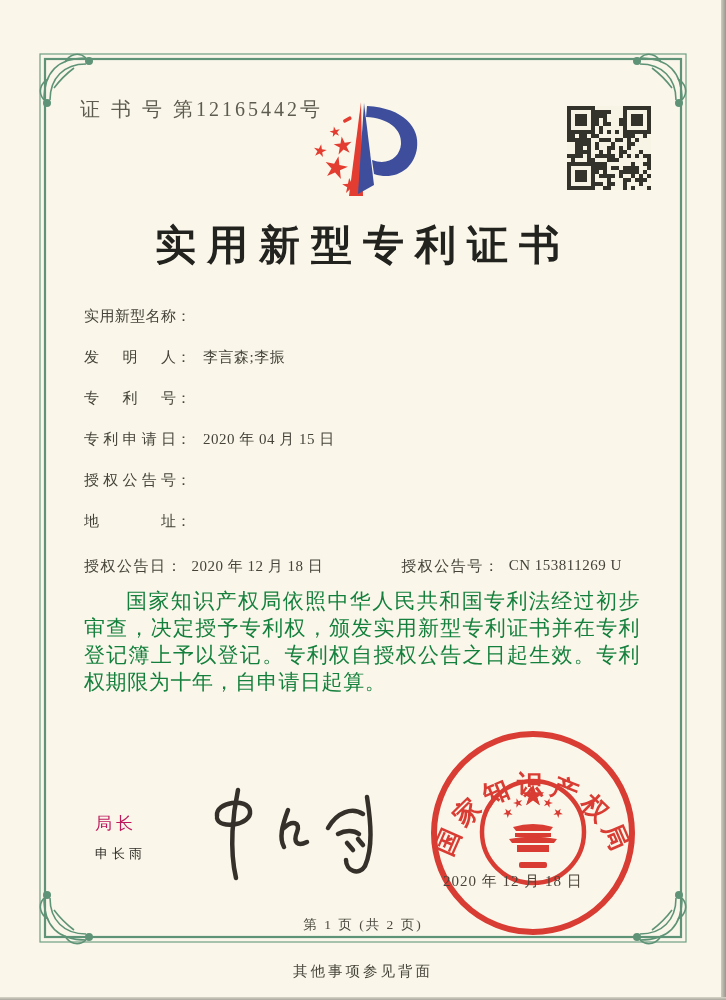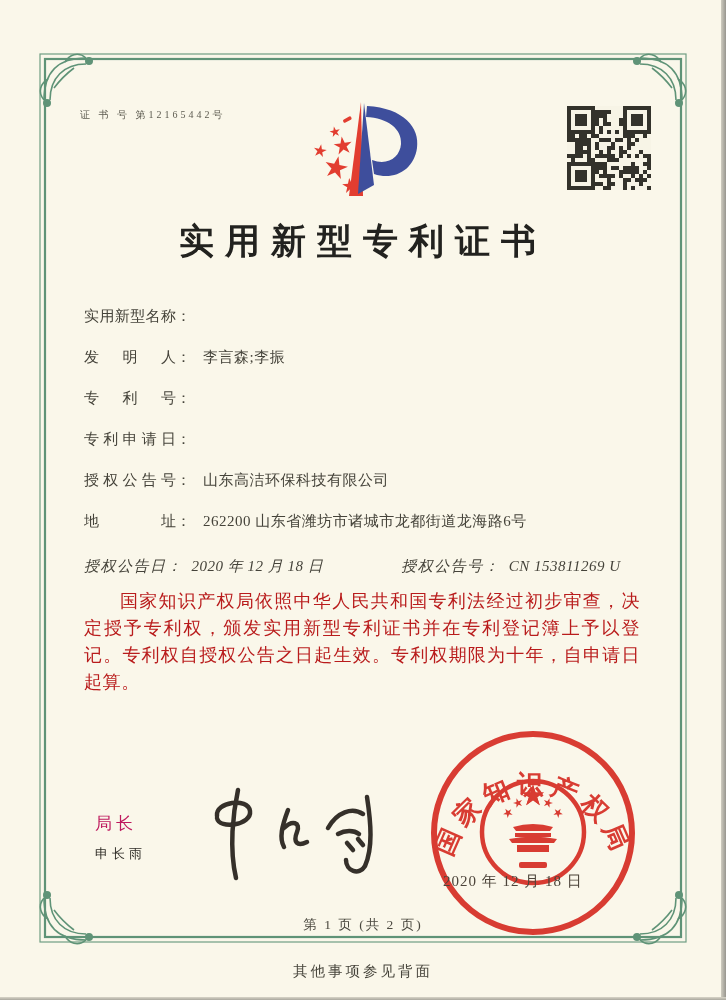--- a/index.html
+++ b/index.html
@@ -8,48 +8,48 @@
     background:#faf7ea;
     font-family:"Liberation Serif","DejaVu Serif",serif;
     color:#3f3d35;
   }
   .scan-edge-right{position:absolute;right:0;top:0;width:5px;height:100%;
     background:linear-gradient(to right,#cfccc0,#97958e);}
   .scan-edge-bottom{position:absolute;left:0;bottom:0;width:100%;height:3px;
     background:linear-gradient(to bottom,#d8d5c8,#a9a79e);}
   .frame-svg{position:absolute;left:0;top:0;}
 
-  .cert-no{position:absolute;left:80px;top:108px;font-size:10px;
+  .cert-no{position:absolute;left:80px;top:96px;font-size:20px;
     letter-spacing:3px;color:#5d5b50;}
 
   .logo{position:absolute;left:294px;top:98px;}
   .qr{position:absolute;left:567px;top:106px;width:84px;height:84px;
     display:grid;grid-template-columns:repeat(21,1fr);grid-template-rows:repeat(21,1fr);
     background:#f7f4e6;}
   .qr .qm{background:#33322b;}
 
   .title{position:absolute;left:0;top:218px;width:100%;text-align:center;
-    font-size:35px;font-weight:bold;letter-spacing:11px;color:#22221f;margin:0;}
+    font-size:41px;font-weight:bold;letter-spacing:11px;color:#22221f;margin:0;}
 
   .fields{position:absolute;left:84px;top:304px;width:560px;}
   .row{display:flex;align-items:center;margin-bottom:17px;line-height:24px;
     font-size:15px;color:#45433a;}
   .lbl{display:inline-block;width:92px;text-align:justify;text-align-last:justify;
     flex:0 0 92px;}
   .colon{margin-right:12px;}
   .val{letter-spacing:0.5px;}
   .grant-row{position:absolute;left:84px;top:557px;width:560px;display:flex;
     font-size:15px;color:#45433a;}
-  .grant-pair{display:flex;align-items:center;font-style:italic;}
+  .grant-pair{display:flex;align-items:flex-start;}
   .grant-pair .g-lbl{letter-spacing:1.5px;}
   .grant-pair .g-val{margin-left:10px;letter-spacing:0.5px;}
   .grant-gap{width:78px;}
 
-  .paras{position:absolute;left:84px;top:588px;width:556px;font-size:18px;
-    line-height:27px;color:#b91c1c;text-align:justify;letter-spacing:0.6px;}
+  .paras{position:absolute;left:84px;top:588px;width:556px;font-size:21px;
+    line-height:27px;color:#15803d;text-align:justify;letter-spacing:0.6px;}
   .paras p{margin:0;text-indent:2em;}
 
   .sig-title{position:absolute;left:95px;top:812px;font-size:17px;
     letter-spacing:4px;color:#be185d;}
   .sig-name{position:absolute;left:95px;top:845px;font-size:13px;
     letter-spacing:4px;color:#2f2d27;}
   .sig-svg{position:absolute;left:200px;top:778px;}
 
   .seal-svg{position:absolute;left:426px;top:726px;}
   .seal-date{position:absolute;left:443px;top:872px;font-size:15px;
@@ -560,30 +560,29 @@
       <span class="colon">：</span>
       <span class="val">李言森;李振</span>
   </div>
   <div class="row">
     <span class="lbl">专利号</span>
       <span class="colon">：</span>
   </div>
   <div class="row">
     <span class="lbl">专利申请日</span>
       <span class="colon">：</span>
+      <span class="val">2020 年 04 月 15 日</span>
   </div>
   <div class="row">
     <span class="lbl">授权公告号</span>
       <span class="colon">：</span>
-      <span class="val">山东高洁环保科技有限公司</span>
   </div>
   <div class="row">
     <span class="lbl">地址</span>
       <span class="colon">：</span>
-      <span class="val">262200 山东省潍坊市诸城市龙都街道龙海路6号</span>
   </div>
 </div>
 
 <div class="grant-row">
   <span class="grant-pair">
     <span class="g-lbl">授权公告日</span>
       <span>：</span>
       <span class="g-val">2020 年 12 月 18 日</span>
   </span>
   <span class="grant-gap"></span>

